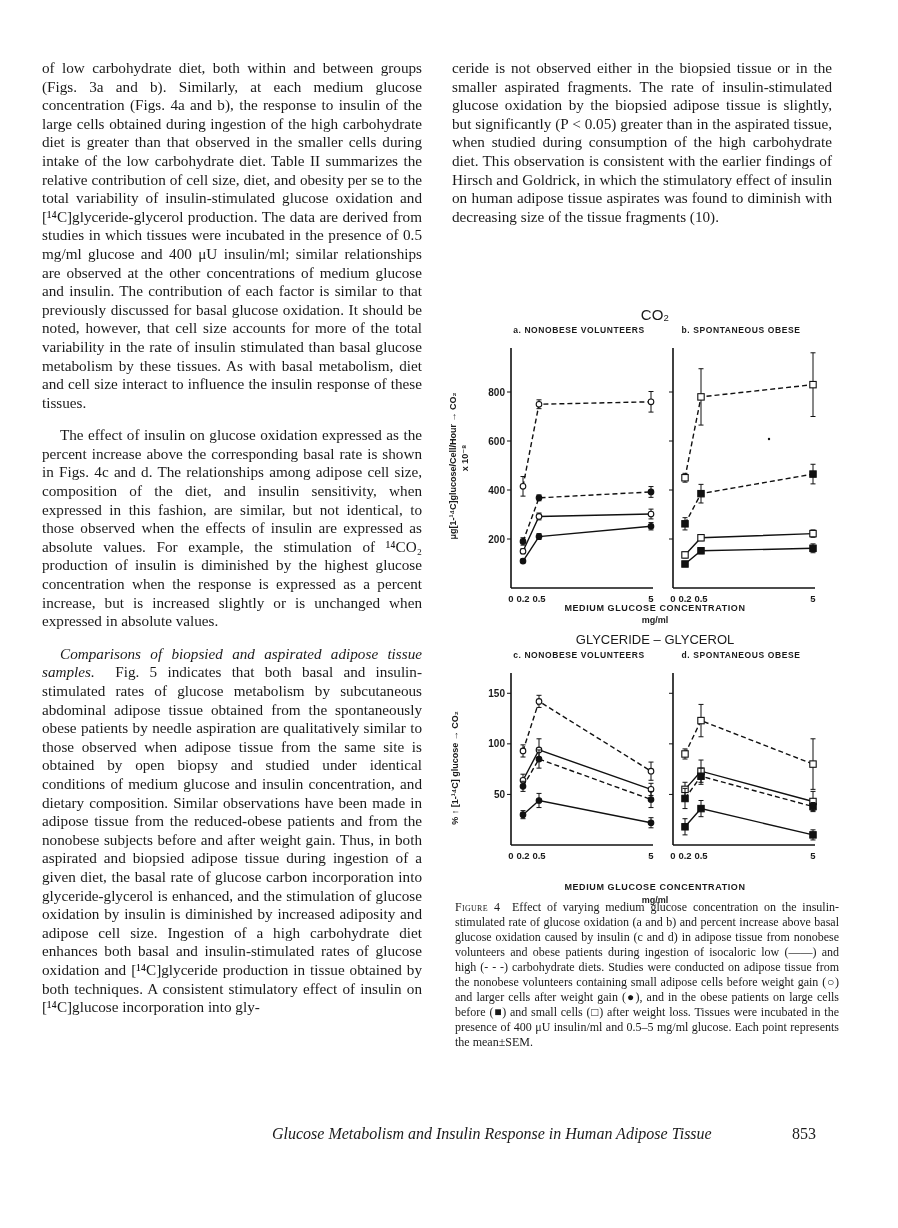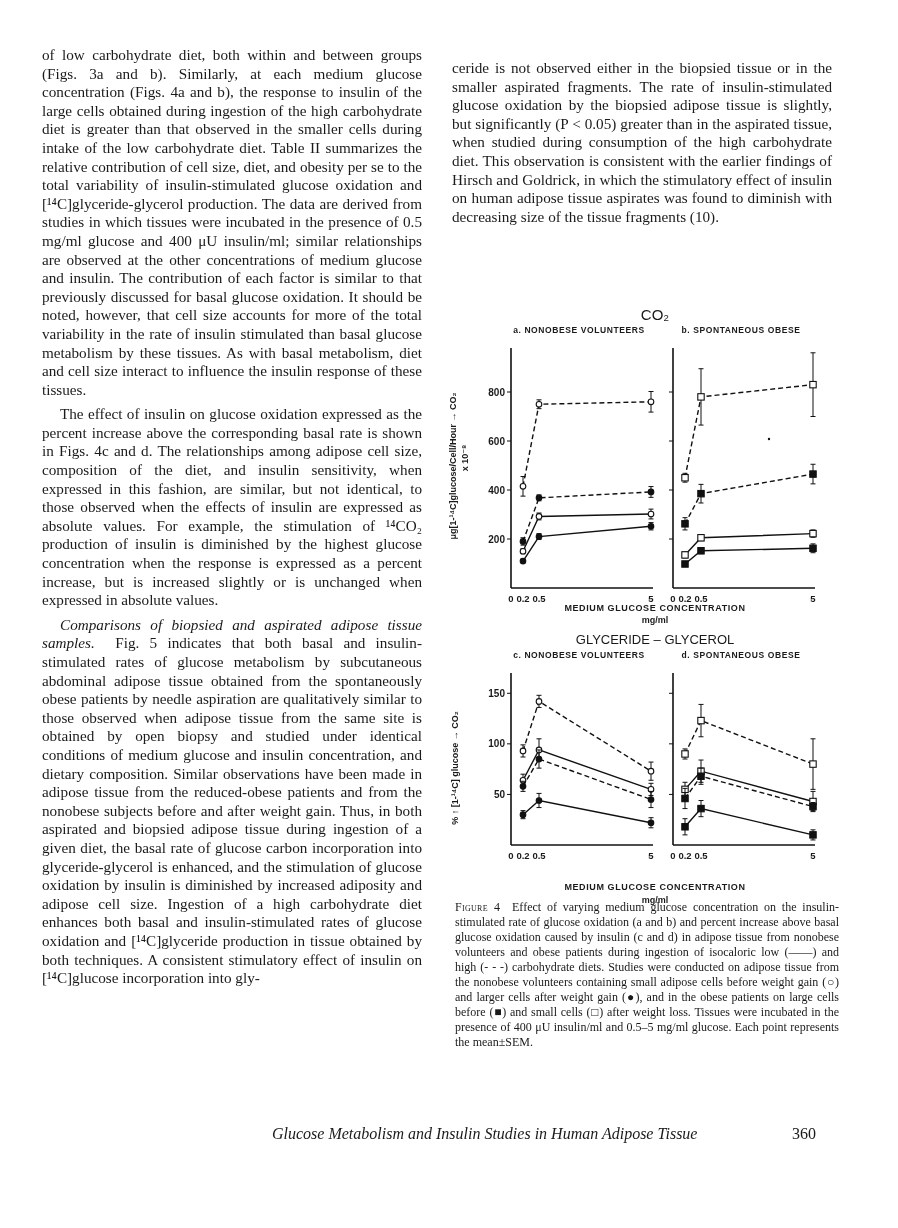--- a/index.html
+++ b/index.html
@@ -1,21 +1,21 @@
 <!DOCTYPE html>
 <html><head>
 <meta charset="utf-8">
 <style>
   html, body { margin: 0; padding: 0; background: #ffffff; }
   body { width: 898px; height: 1228px; position: relative; overflow: hidden; color: #1a1a1a; }
   .col { position: absolute; font-family: "Liberation Serif", "DejaVu Serif", serif; font-size: 15.2px; line-height: 18.6px; text-align: justify; }
-  #left-col { left: 42px; top: 46px; width: 380px; }
+  #left-col { left: 42px; top: 59px; width: 380px; }
   #right-col-text { left: 452px; top: 59px; width: 380px; }
   .para { margin: 0; }
-  .para + .para { margin-top: 6px; }
+  .para + .para { margin-top: 14px; }
   .indent { text-indent: 18px; }
   .it { font-style: italic; }
   #figure { position: absolute; left: 440px; top: 285px; width: 430px; height: 610px; margin-top: 13px; }
   #figure svg { display: block; }
   .svgtxt { font-family: "Liberation Sans", "DejaVu Sans", sans-serif; fill: #1a1a1a; }
   #caption { position: absolute; left: 455px; top: 900px; width: 384px; font-family: "Liberation Serif", "DejaVu Serif", serif; font-size: 12px; line-height: 15px; text-align: justify; }
   #caption .fig-label { font-variant: small-caps; letter-spacing: 0.3px; }
   #footer { position: absolute; left: 272px; top: 1125px; width: 570px; font-family: "Liberation Serif", "DejaVu Serif", serif; font-size: 16px; }
   #footer .running-title { font-style: italic; }
   #footer .page-num { position: absolute; right: 26px; top: 0; }
@@ -306,15 +306,15 @@
       </g>
   </svg>
 </div>
 
 <div id="caption">
   <span class="fig-label">Figure 4</span>&nbsp;
   <span>Effect of varying medium glucose concentration on the insulin-stimulated rate of glucose oxidation (a and b) and percent increase above basal glucose oxidation caused by insulin (c and d) in adipose tissue from nonobese volunteers and obese patients during ingestion of isocaloric low (——) and high (- - -) carbohydrate diets. Studies were conducted on adipose tissue from the nonobese volunteers containing small adipose cells before weight gain (○) and larger cells after weight gain (●), and in the obese patients on large cells before (■) and small cells (□) after weight loss. Tissues were incubated in the presence of 400 μU insulin/ml and 0.5–5 mg/ml glucose. Each point represents the mean±SEM.</span>
 </div>
 
 <div id="footer">
-  <span class="running-title">Glucose Metabolism and Insulin Studies in Human Adipose Tissue</span>
-  <span class="page-num">360</span>
+  <span class="running-title">Glucose Metabolism and Insulin Response in Human Adipose Tissue</span>
+  <span class="page-num">853</span>
 </div>
 
 </body></html>

